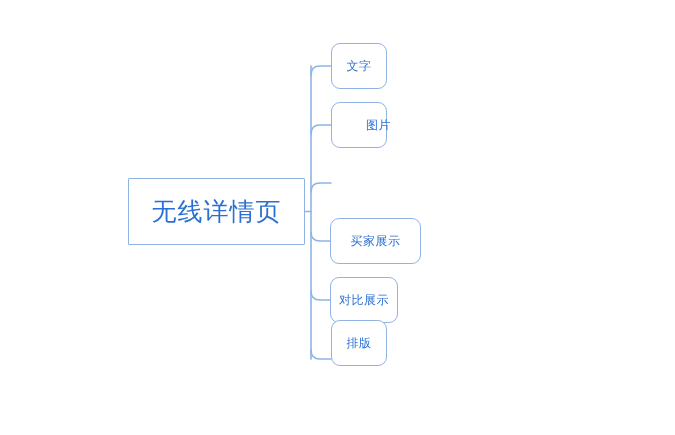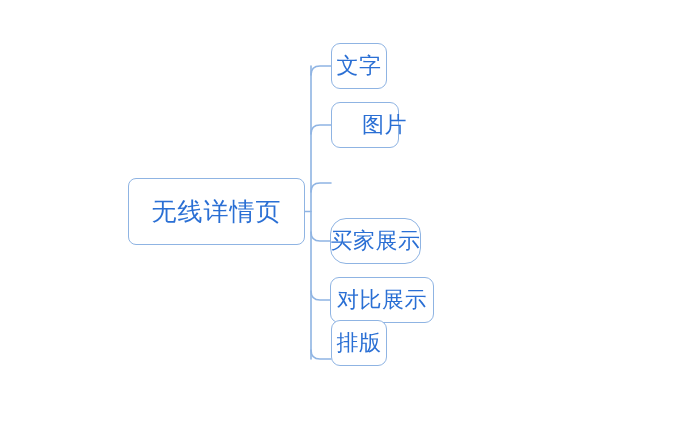--- a/index.html
+++ b/index.html
@@ -34,27 +34,27 @@
     display: flex;
     align-items: center;
     justify-content: center;
     background: #ffffff;
     border: 1.3px solid #8fb4e3;
     border-radius: 9px;
     color: #2a6fd4;
     white-space: nowrap;
   }
   .node-root {
-    border-radius: 8px;
+    border-radius: 1px;
     border-width: 1.5px;
     font-size: 25px;
     letter-spacing: 1px;
   }
   .node-child {
-    font-size: 22px;
+    font-size: 12px;
     letter-spacing: 0.5px;
   }
   .node-label {
     display: block;
     line-height: 1;
   }
 </style>
 </head>
 <body>
 
@@ -72,30 +72,30 @@
     </svg>
 
   <div class="node node-root" style="left: 128px; top: 178px; width: 177px; height: 67px; border-color: rgb(143, 180, 227); background: rgb(255, 255, 255); color: rgb(42, 111, 212);">
     <span class="node-label">无线详情页</span>
   </div>
 
   <div class="node node-child" style="left: 331px; top: 43px; width: 56px; height: 46px; border-color: rgb(143, 180, 227); background: rgb(255, 255, 255); color: rgb(42, 111, 212);">
     <span class="node-label">文字</span>
   </div>
 
-  <div class="node node-child" style="left: 331px; top: 102px; width: 68px; height: 46px; border-color: rgb(143, 180, 227); background: rgb(255, 255, 255); color: rgb(42, 111, 212); padding-left: 39px;">
+  <div class="node node-child" style="left: 331px; top: 102px; width: 56px; height: 46px; border-color: rgb(143, 180, 227); background: rgb(255, 255, 255); color: rgb(42, 111, 212); padding-left: 39px;">
     <span class="node-label">图片</span>
   </div>
 
 
-  <div class="node node-child" style="left: 330px; top: 218px; width: 91px; height: 46px; border-color: rgb(143, 180, 227); background: rgb(255, 255, 255); color: rgb(42, 111, 212); border-radius: 16px;">
+  <div class="node node-child" style="left: 330px; top: 218px; width: 91px; height: 46px; border-color: rgb(143, 180, 227); background: rgb(255, 255, 255); color: rgb(42, 111, 212);">
     <span class="node-label">买家展示</span>
   </div>
 
-  <div class="node node-child" style="left: 330px; top: 277px; width: 104px; height: 46px; border-color: rgb(143, 180, 227); background: rgb(255, 255, 255); color: rgb(42, 111, 212);">
+  <div class="node node-child" style="left: 330px; top: 277px; width: 68px; height: 46px; border-color: rgb(143, 180, 227); background: rgb(255, 255, 255); color: rgb(42, 111, 212);">
     <span class="node-label">对比展示</span>
   </div>
 
   <div class="node node-child" style="left: 331px; top: 320px; width: 56px; height: 46px; border-color: rgb(143, 180, 227); background: rgb(255, 255, 255); color: rgb(42, 111, 212);">
     <span class="node-label">排版</span>
   </div>
 
 </div>
 
 </body></html>

